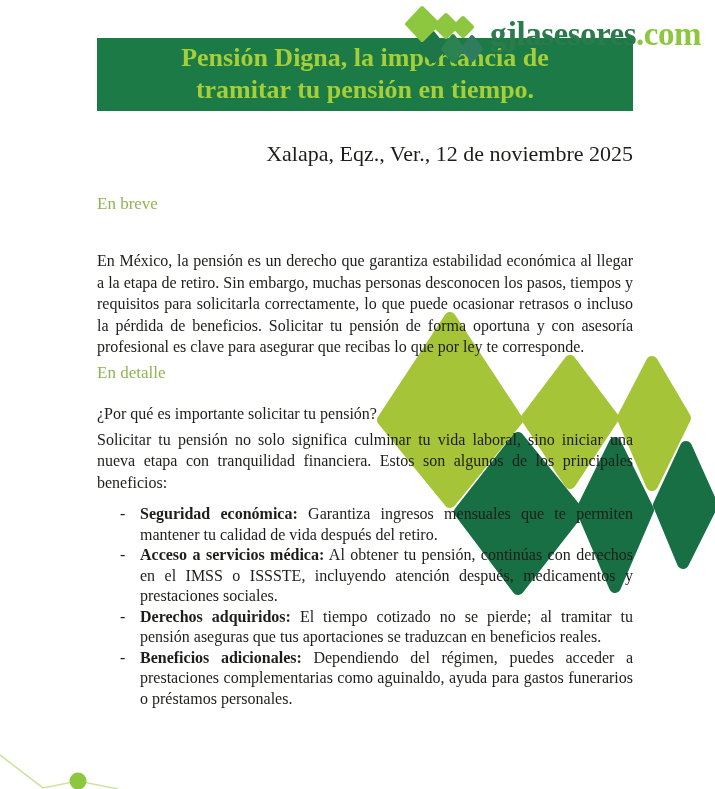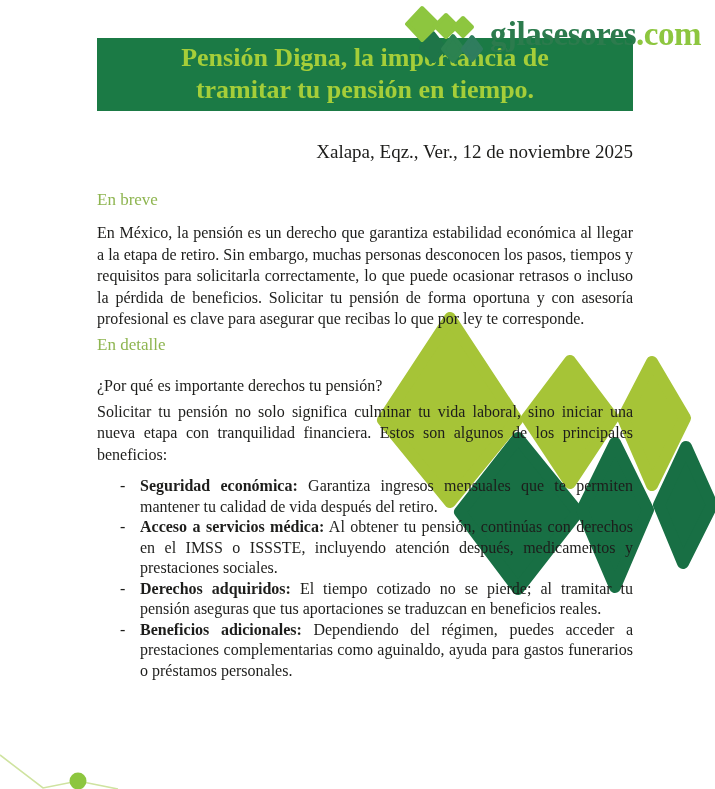--- a/index.html
+++ b/index.html
@@ -14,24 +14,24 @@
   .logo-text{font-size:33px;font-weight:bold;letter-spacing:-0.5px;margin-left:7px;line-height:58px;}
   .logo-brand{color:#2c7b4d;}
   .logo-suffix{color:#8dc63f;}
   
   .content{position:relative;z-index:1;padding:0 82px 0 97px;}
   .banner{
     margin-top:38px;background:#1b7a45;color:#a5ce39;
     font-weight:bold;font-size:26px;line-height:32px;text-align:center;
     padding:4px 0 5px;
   }
-  .dateline{margin-top:30px;text-align:right;font-size:19px;color:#1d1d1b;}
+  .dateline{margin-top:30px;text-align:right;font-size:22px;color:#1d1d1b;}
   .section-heading{margin-top:27px;font-size:17px;color:#8eb550;}
   .section-heading.detail{margin-top:5px;}
-  .para{margin-top:12px;font-size:16px;line-height:21.5px;text-align:justify;}
+  .para{margin-top:36px;font-size:16px;line-height:21.5px;text-align:justify;}
   .question{margin-top:22px;font-size:16px;}
   .intro{margin-top:6px;}
   .bullets{margin-top:11px;padding-left:23px;font-size:16px;line-height:20.5px;}
   .bullet{display:flex;align-items:flex-start;}
   .bullet-dash{flex:none;width:20px;}
   .bullet-body{flex:1;text-align:justify;}
   .bl{font-weight:bold;}
 </style>
 </head>
 <body>
@@ -80,21 +80,21 @@
     </div>
 
     <div class="dateline">Xalapa, Eqz., Ver., 12 de noviembre 2025</div>
 
     <div class="section-heading">En breve</div>
 
     <div class="para">En México, la pensión es un derecho que garantiza estabilidad económica al llegar a la etapa de retiro. Sin embargo, muchas personas desconocen los pasos, tiempos y requisitos para solicitarla correctamente, lo que puede ocasionar retrasos o incluso la pérdida de beneficios. Solicitar tu pensión de forma oportuna y con asesoría profesional es clave para asegurar que recibas lo que por ley te corresponde.</div>
 
     <div class="section-heading detail">En detalle</div>
 
-    <div class="question">¿Por qué es importante derechos tu pensión?</div>
+    <div class="question">¿Por qué es importante solicitar tu pensión?</div>
 
     <div class="para intro">Solicitar tu pensión no solo significa culminar tu vida laboral, sino iniciar una nueva etapa con tranquilidad financiera. Estos son algunos de los principales beneficios:</div>
 
     <div class="bullets">
 
       <div class="bullet">
         <span class="bullet-dash">-</span>
         <div class="bullet-body"><span class="bl">Seguridad económica:</span> <span>Garantiza ingresos mensuales que te permiten mantener tu calidad de vida después del retiro.</span></div>
       </div>
 

